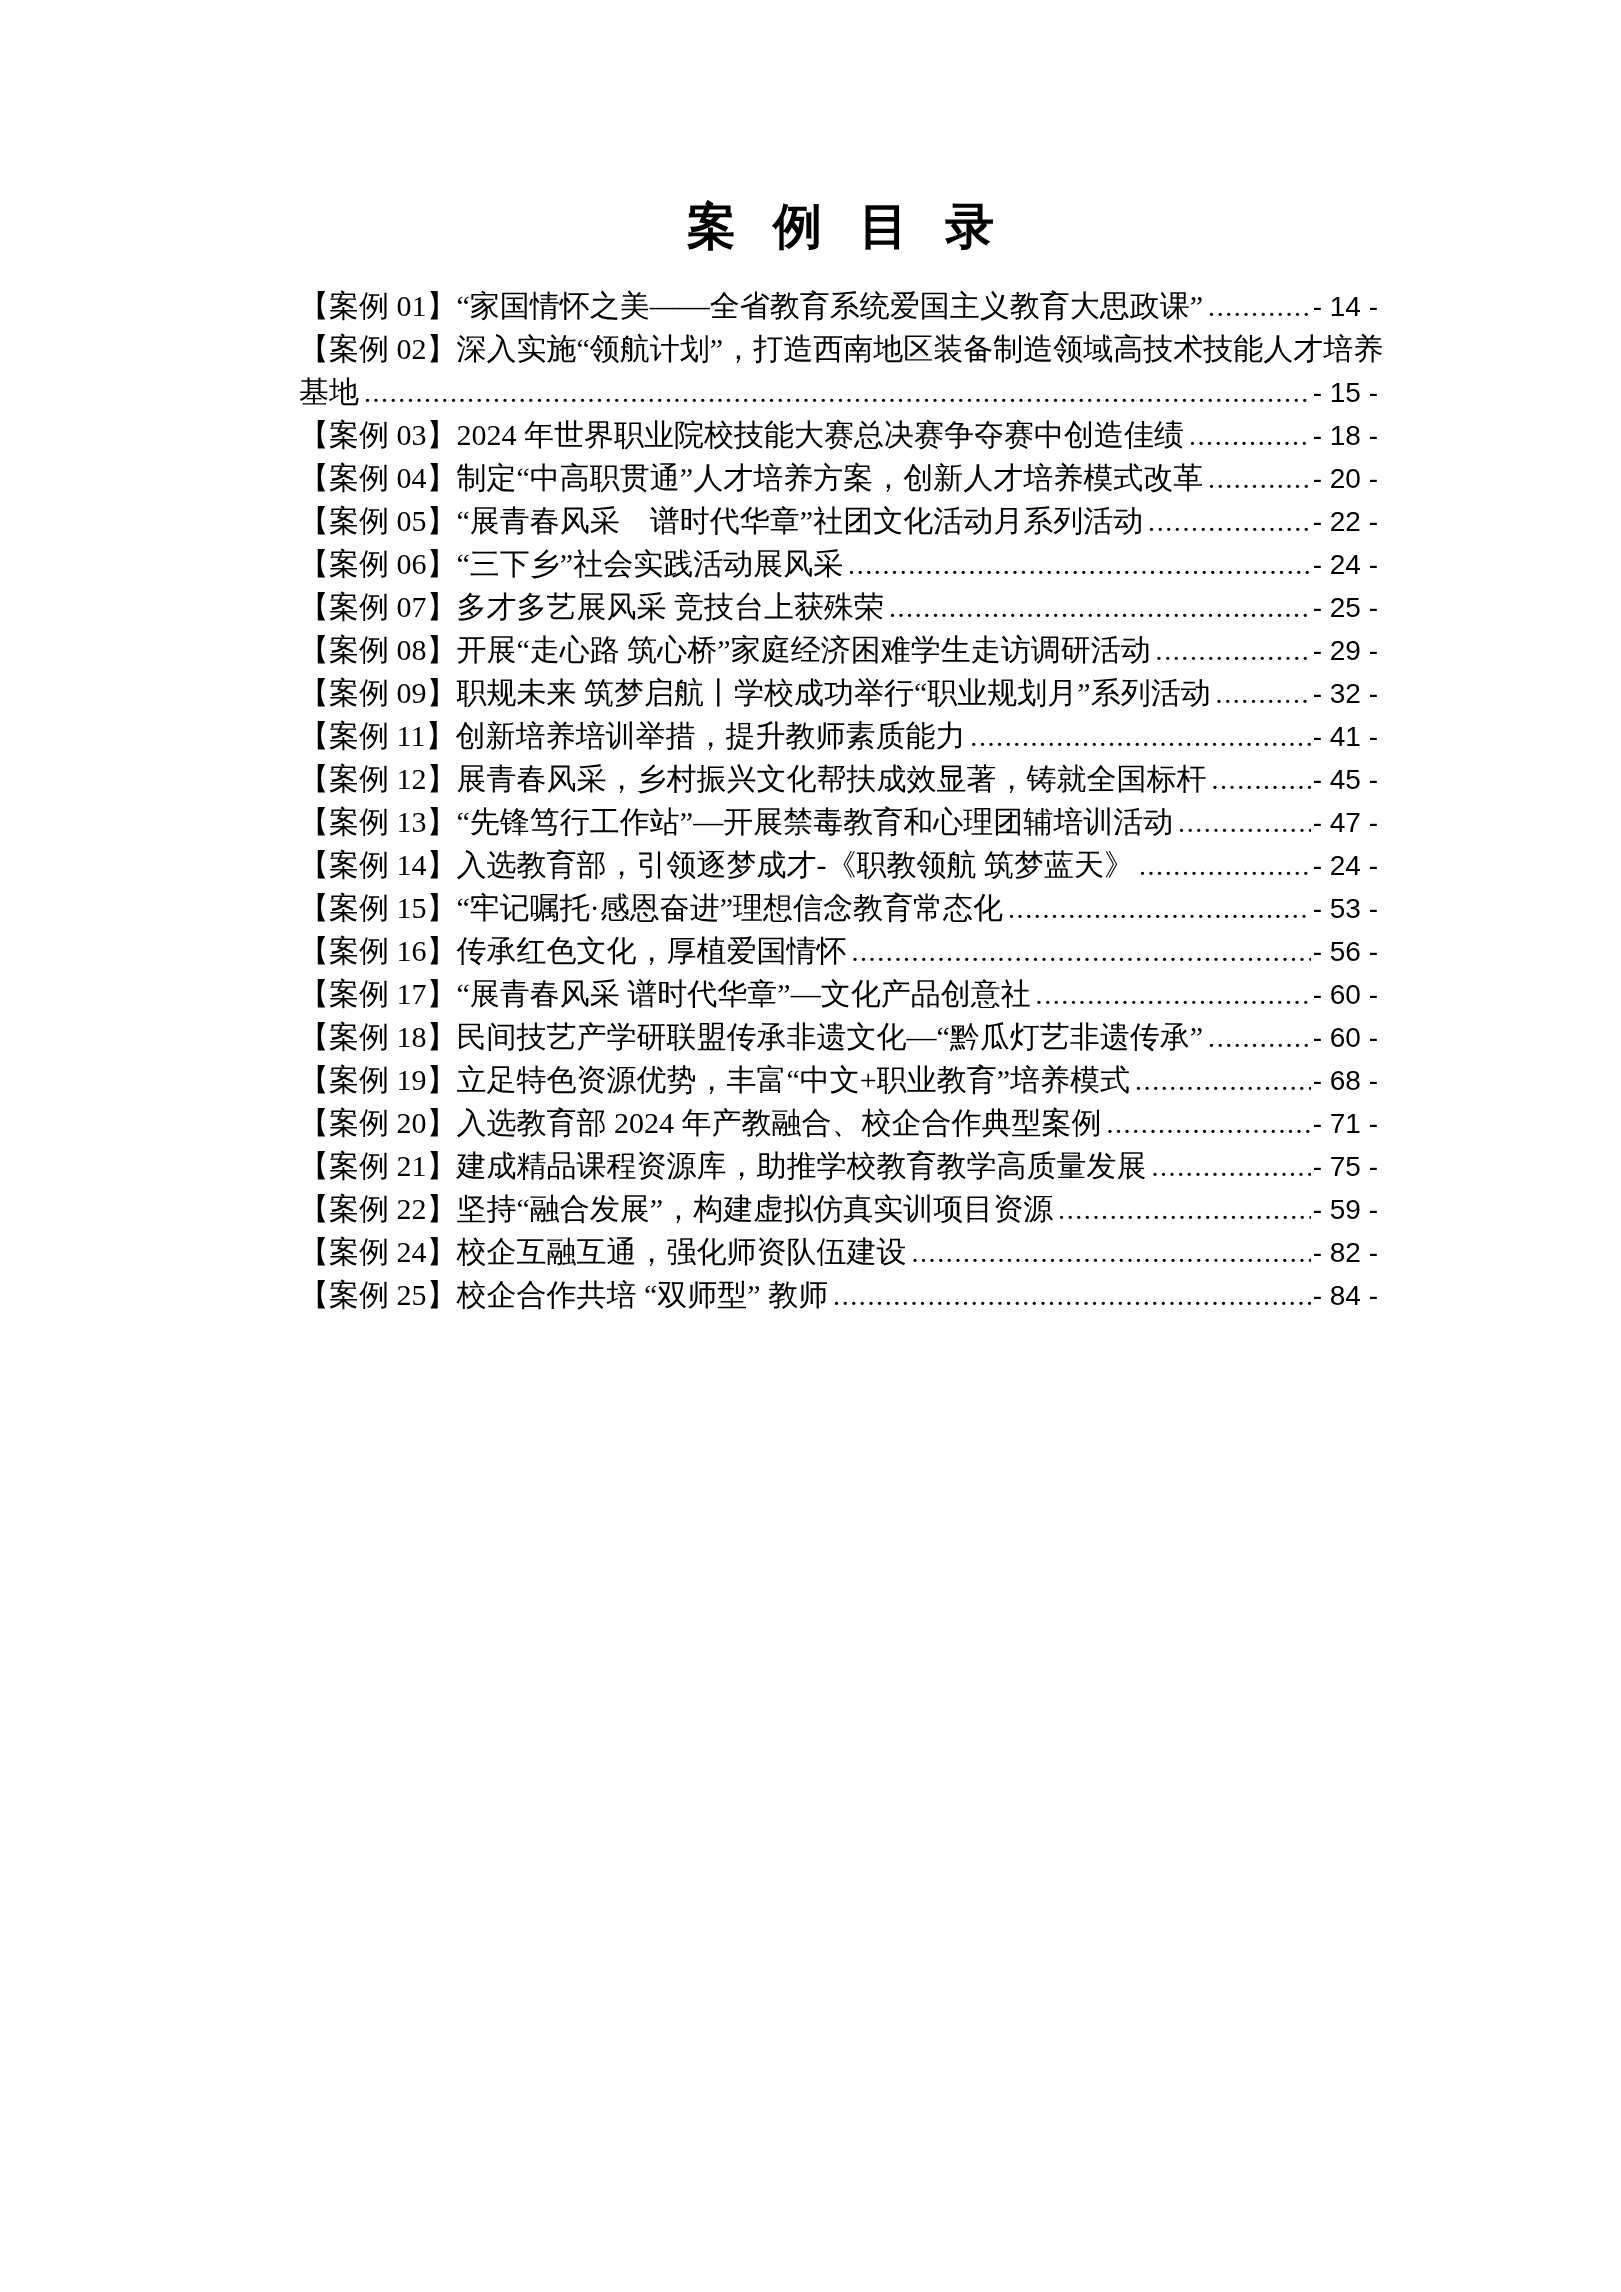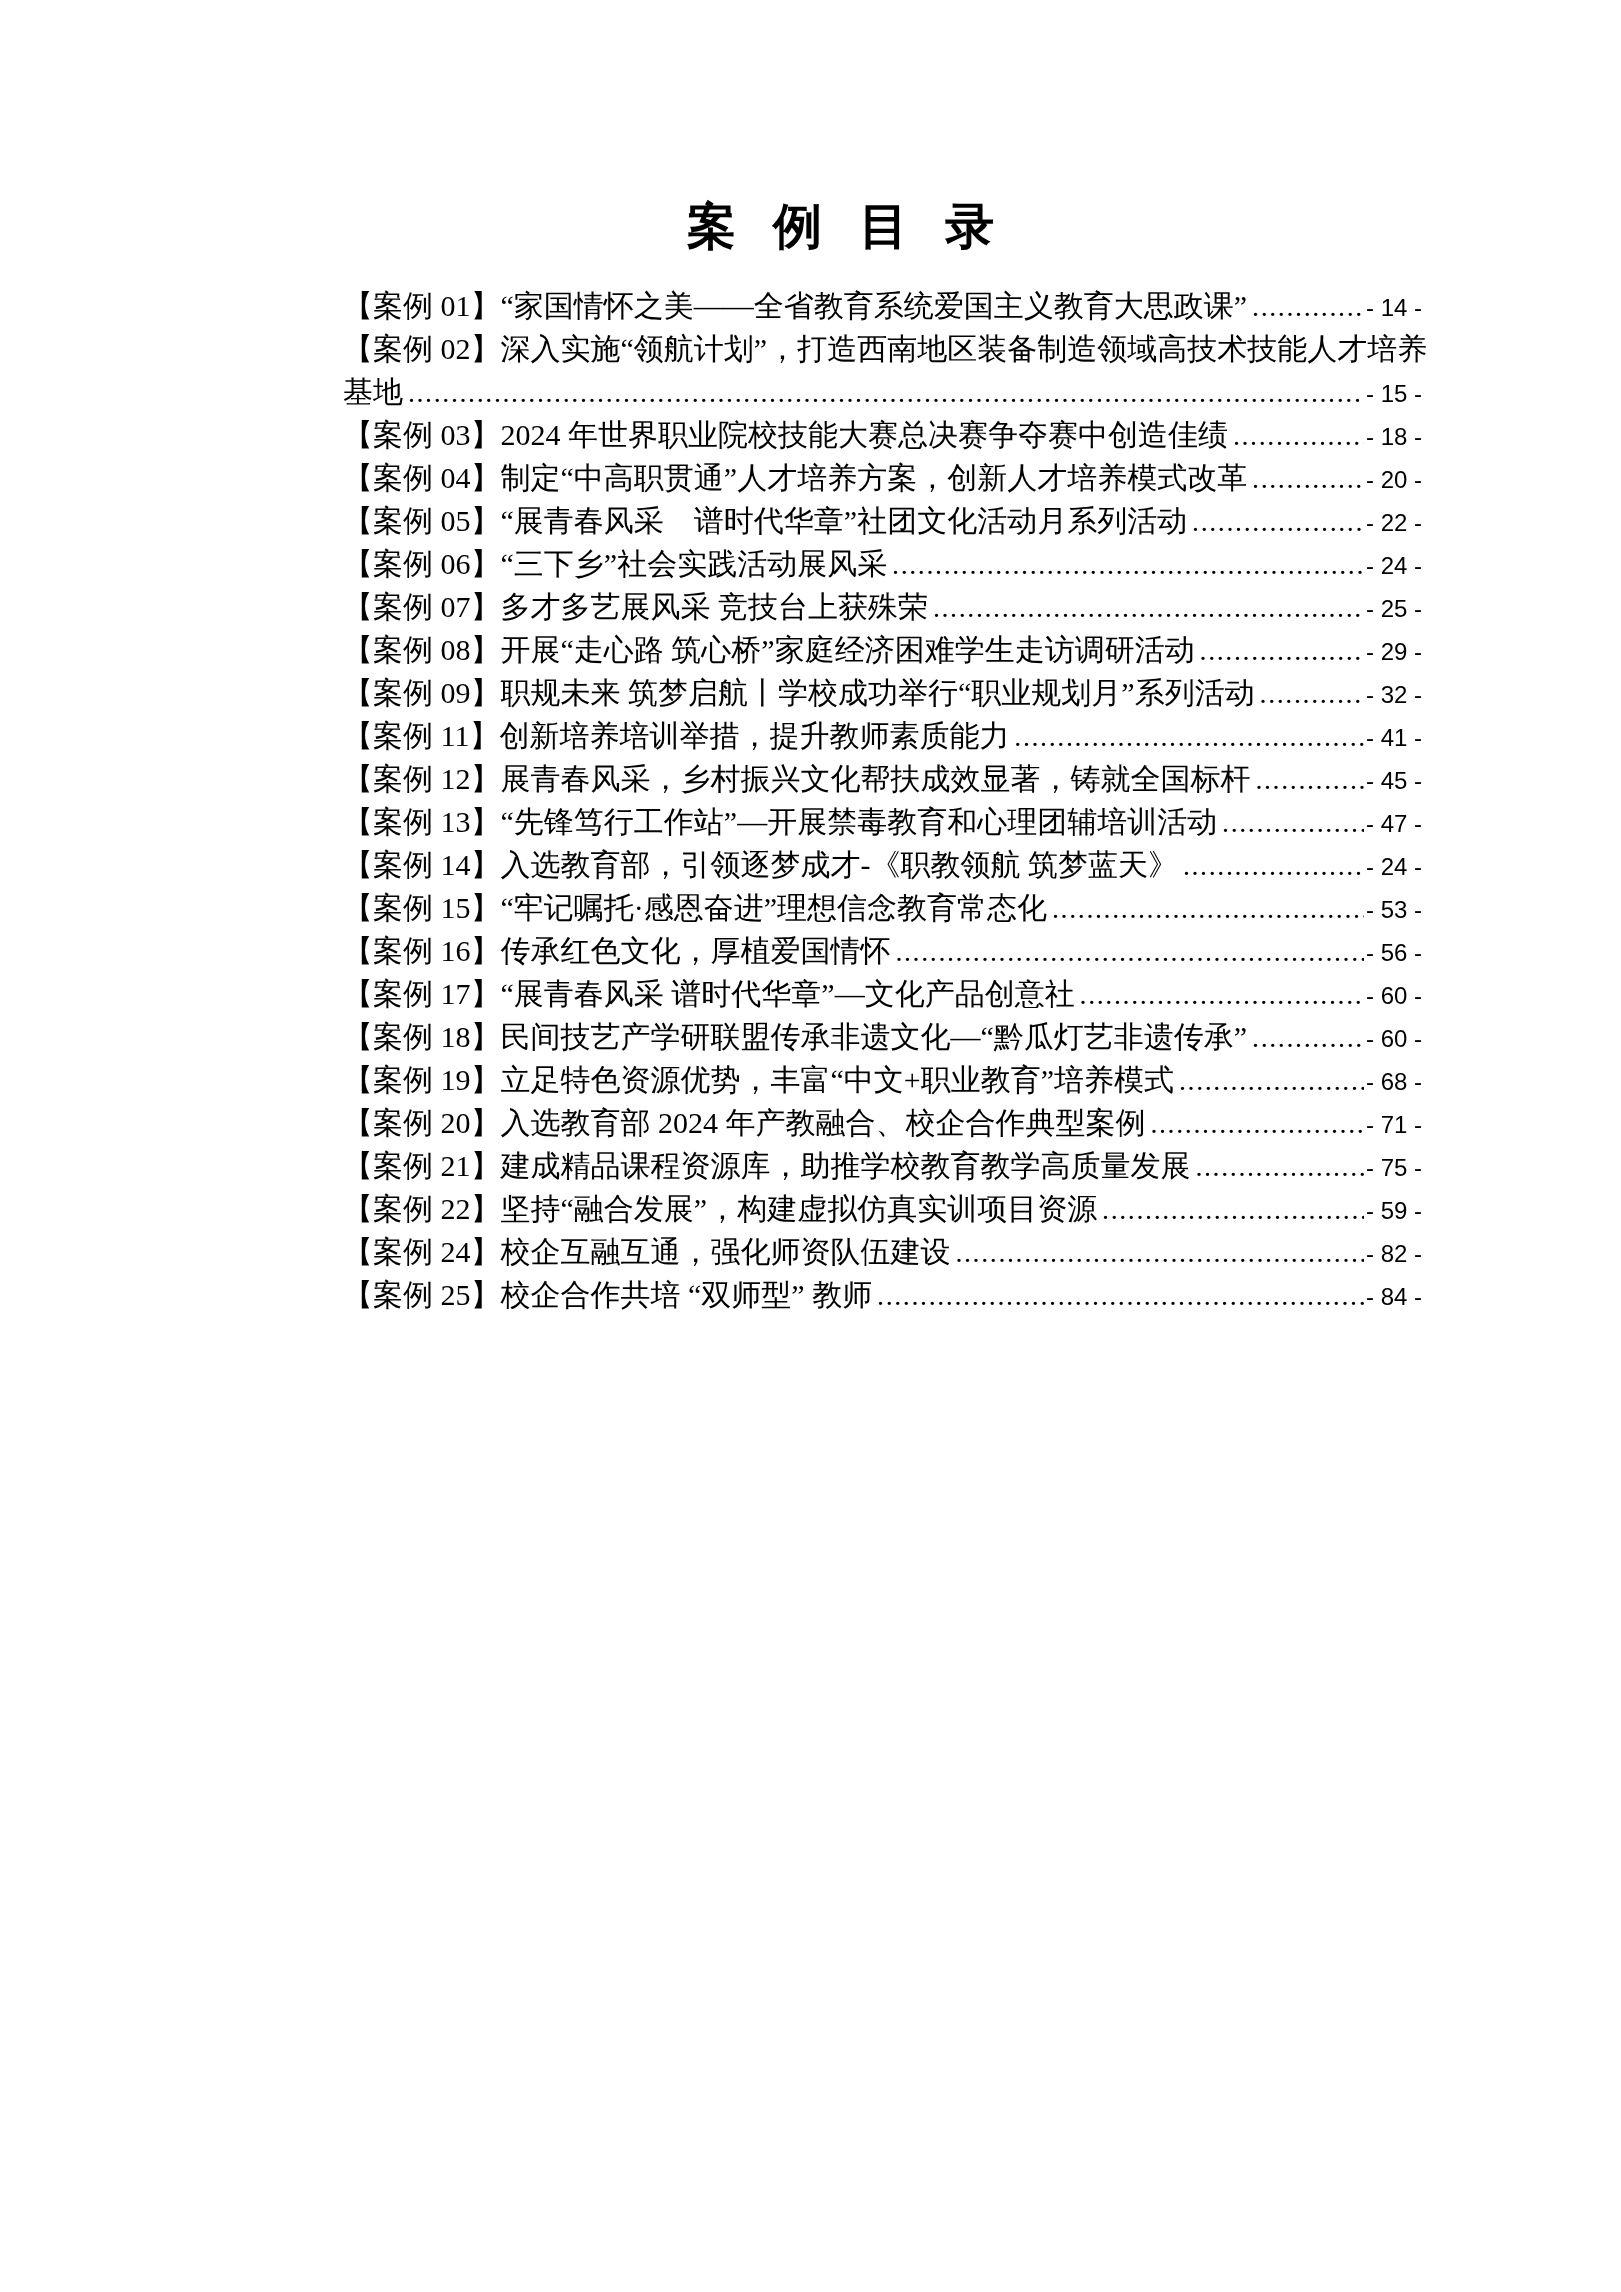--- a/index.html
+++ b/index.html
@@ -28,21 +28,20 @@
     line-height: 57px;
     letter-spacing: 0.24em;
     white-space: pre;
     margin-left: 36px;
   }
   .toc {
     position: absolute;
     top: 284px;
     left: 299px;
     width: 1120px;
-    margin-left: 44px;
   }
   .toc-row {
     display: flex;
     align-items: baseline;
     height: 43px;
     line-height: 43px;
     font-size: 30px;
     white-space: nowrap;
   }
   .toc-label, .toc-title, .toc-page {
@@ -56,21 +55,21 @@
     margin-right: 2px;
     font-size: 28px;
     letter-spacing: 1.6px;
   }
   .leader::after {
     content: "........................................................................................................................................................................................................................................................";
   }
   .toc-page {
     flex: 0 0 auto;
     font-family: "Liberation Sans", "DejaVu Sans", sans-serif;
-    font-size: 24px;
+    font-size: 28px;
     margin-right: 41px;
   }
 </style>
 </head>
 <body>
 
 <div class="page">
   <div class="doc-title">案 例 目 录</div>
   <div class="toc">
       <div class="toc-row">

